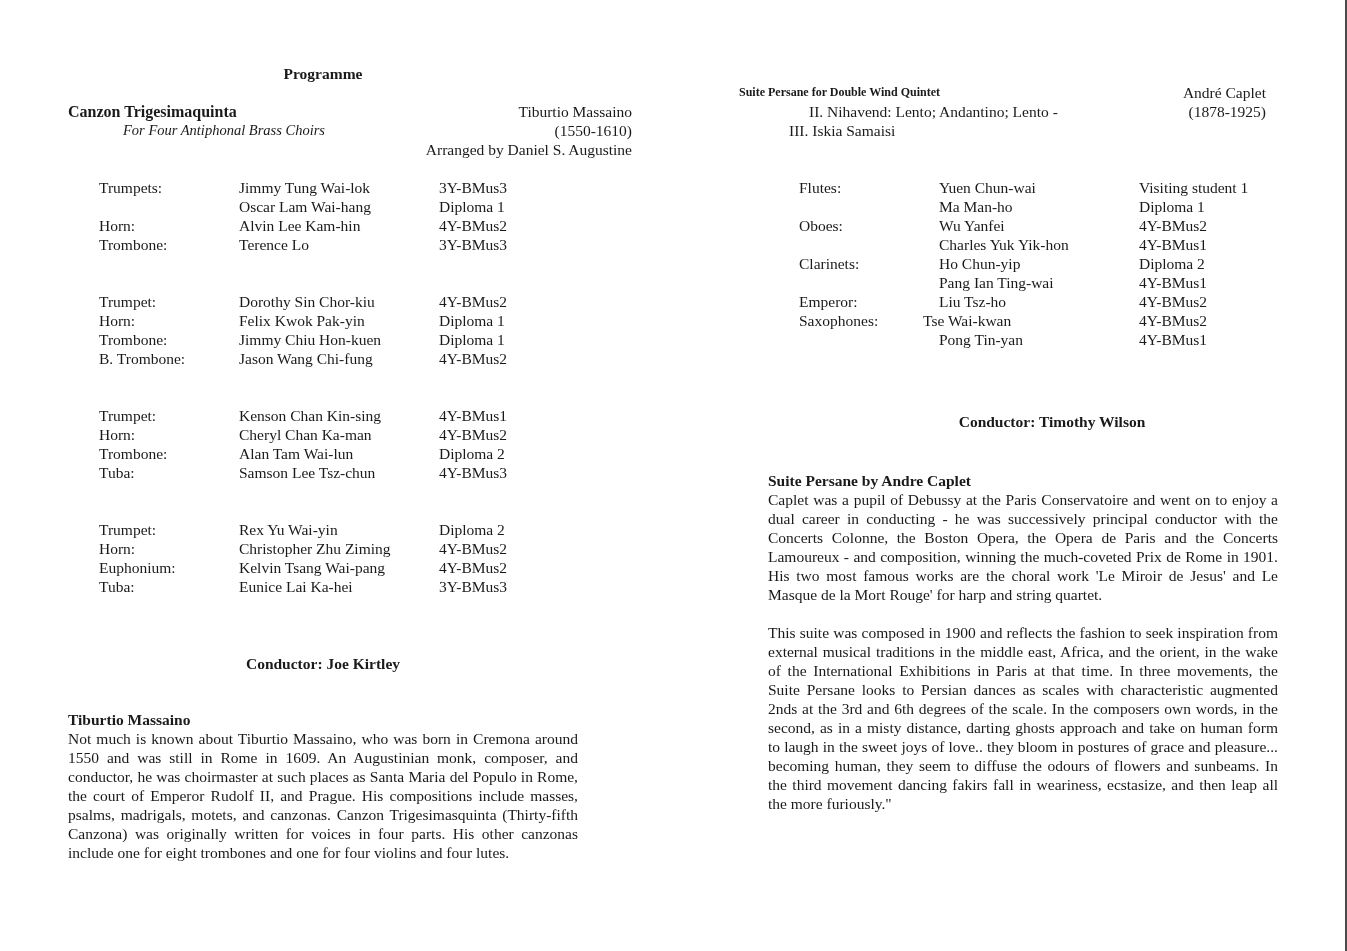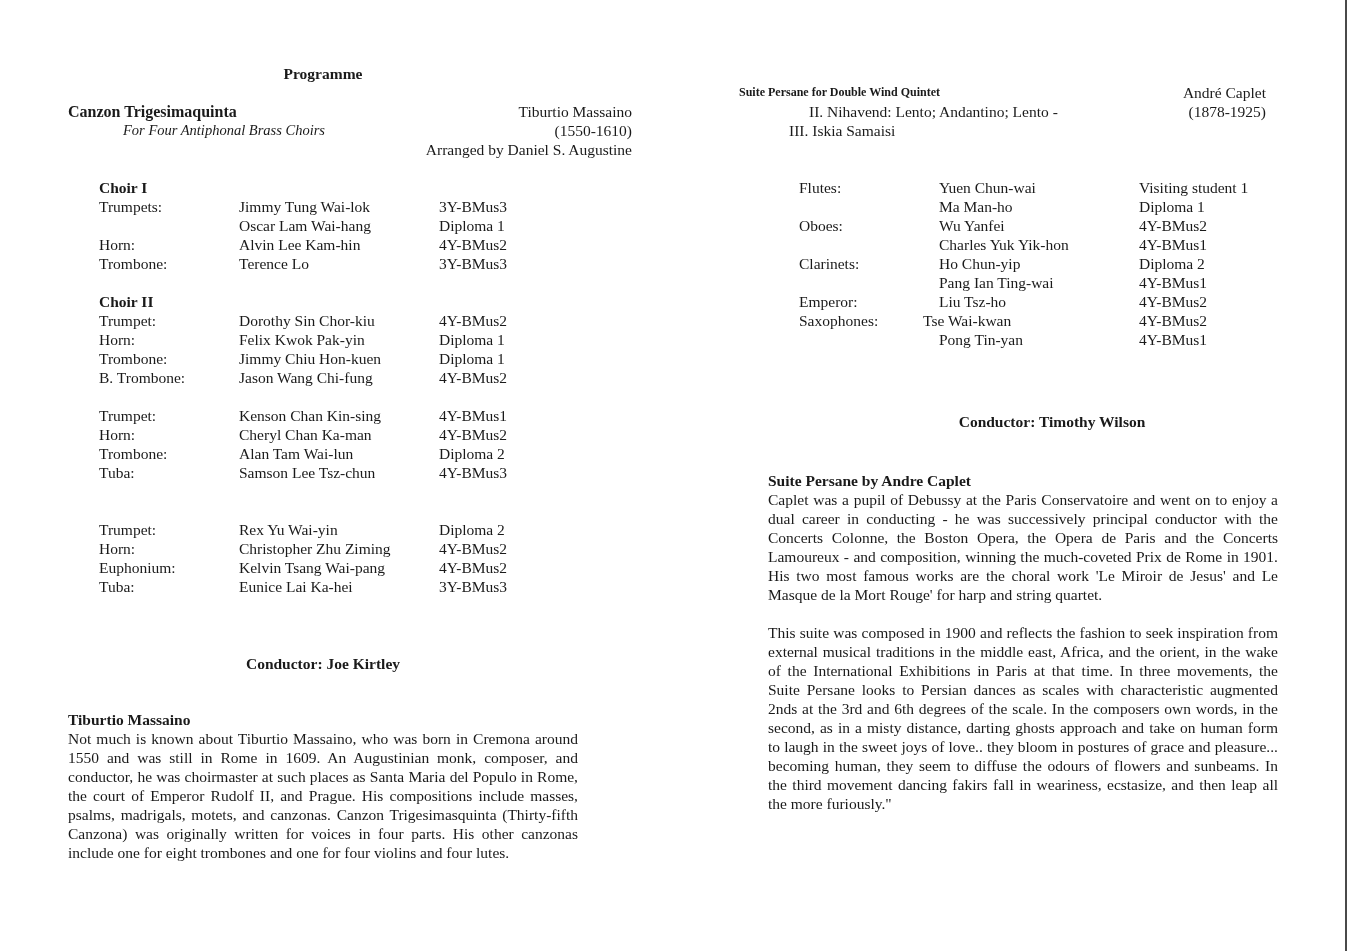--- a/index.html
+++ b/index.html
@@ -28,21 +28,20 @@
 <div>
   <div class="abs bold center" style="left:223px; top:64px; width:200px;">Programme</div>
 
   <div class="abs bold" style="left:68px; top:102px; font-size:16px;">Canzon Trigesimaquinta</div>
   <div class="abs ital" style="left:86px; top:121px; font-size:14.5px;">For Four Antiphonal Brass Choirs</div>
   <div class="abs right" style="left:332px; top:102px; width:300px;">Tiburtio Massaino</div>
   <div class="abs right" style="left:332px; top:121px; width:300px;">(1550-1610)</div>
   <div class="abs right" style="left:332px; top:140px; width:300px;">Arranged by Daniel S. Augustine</div>
 
   <div class="roster" style="left:99px; top:178px; width:440px;">
-    <div class="row bold">Choir I</div>
     <div class="row">
         <span style="left:0">Trumpets:</span>
         <span style="left:140px">Jimmy Tung Wai-lok</span>
         <span style="left:340px">3Y-BMus3</span>
       </div>
     <div class="row">
         <span style="left:0"></span>
         <span style="left:140px">Oscar Lam Wai-hang</span>
         <span style="left:340px">Diploma 1</span>
       </div>
@@ -52,21 +51,20 @@
         <span style="left:340px">4Y-BMus2</span>
       </div>
     <div class="row">
         <span style="left:0">Trombone:</span>
         <span style="left:140px">Terence Lo</span>
         <span style="left:340px">3Y-BMus3</span>
       </div>
   </div>
 
   <div class="roster" style="left:99px; top:292px; width:440px;">
-    <div class="row bold">Choir II</div>
     <div class="row">
         <span style="left:0">Trumpet:</span>
         <span style="left:140px">Dorothy Sin Chor-kiu</span>
         <span style="left:340px">4Y-BMus2</span>
       </div>
     <div class="row">
         <span style="left:0">Horn:</span>
         <span style="left:140px">Felix Kwok Pak-yin</span>
         <span style="left:340px">Diploma 1</span>
       </div>

